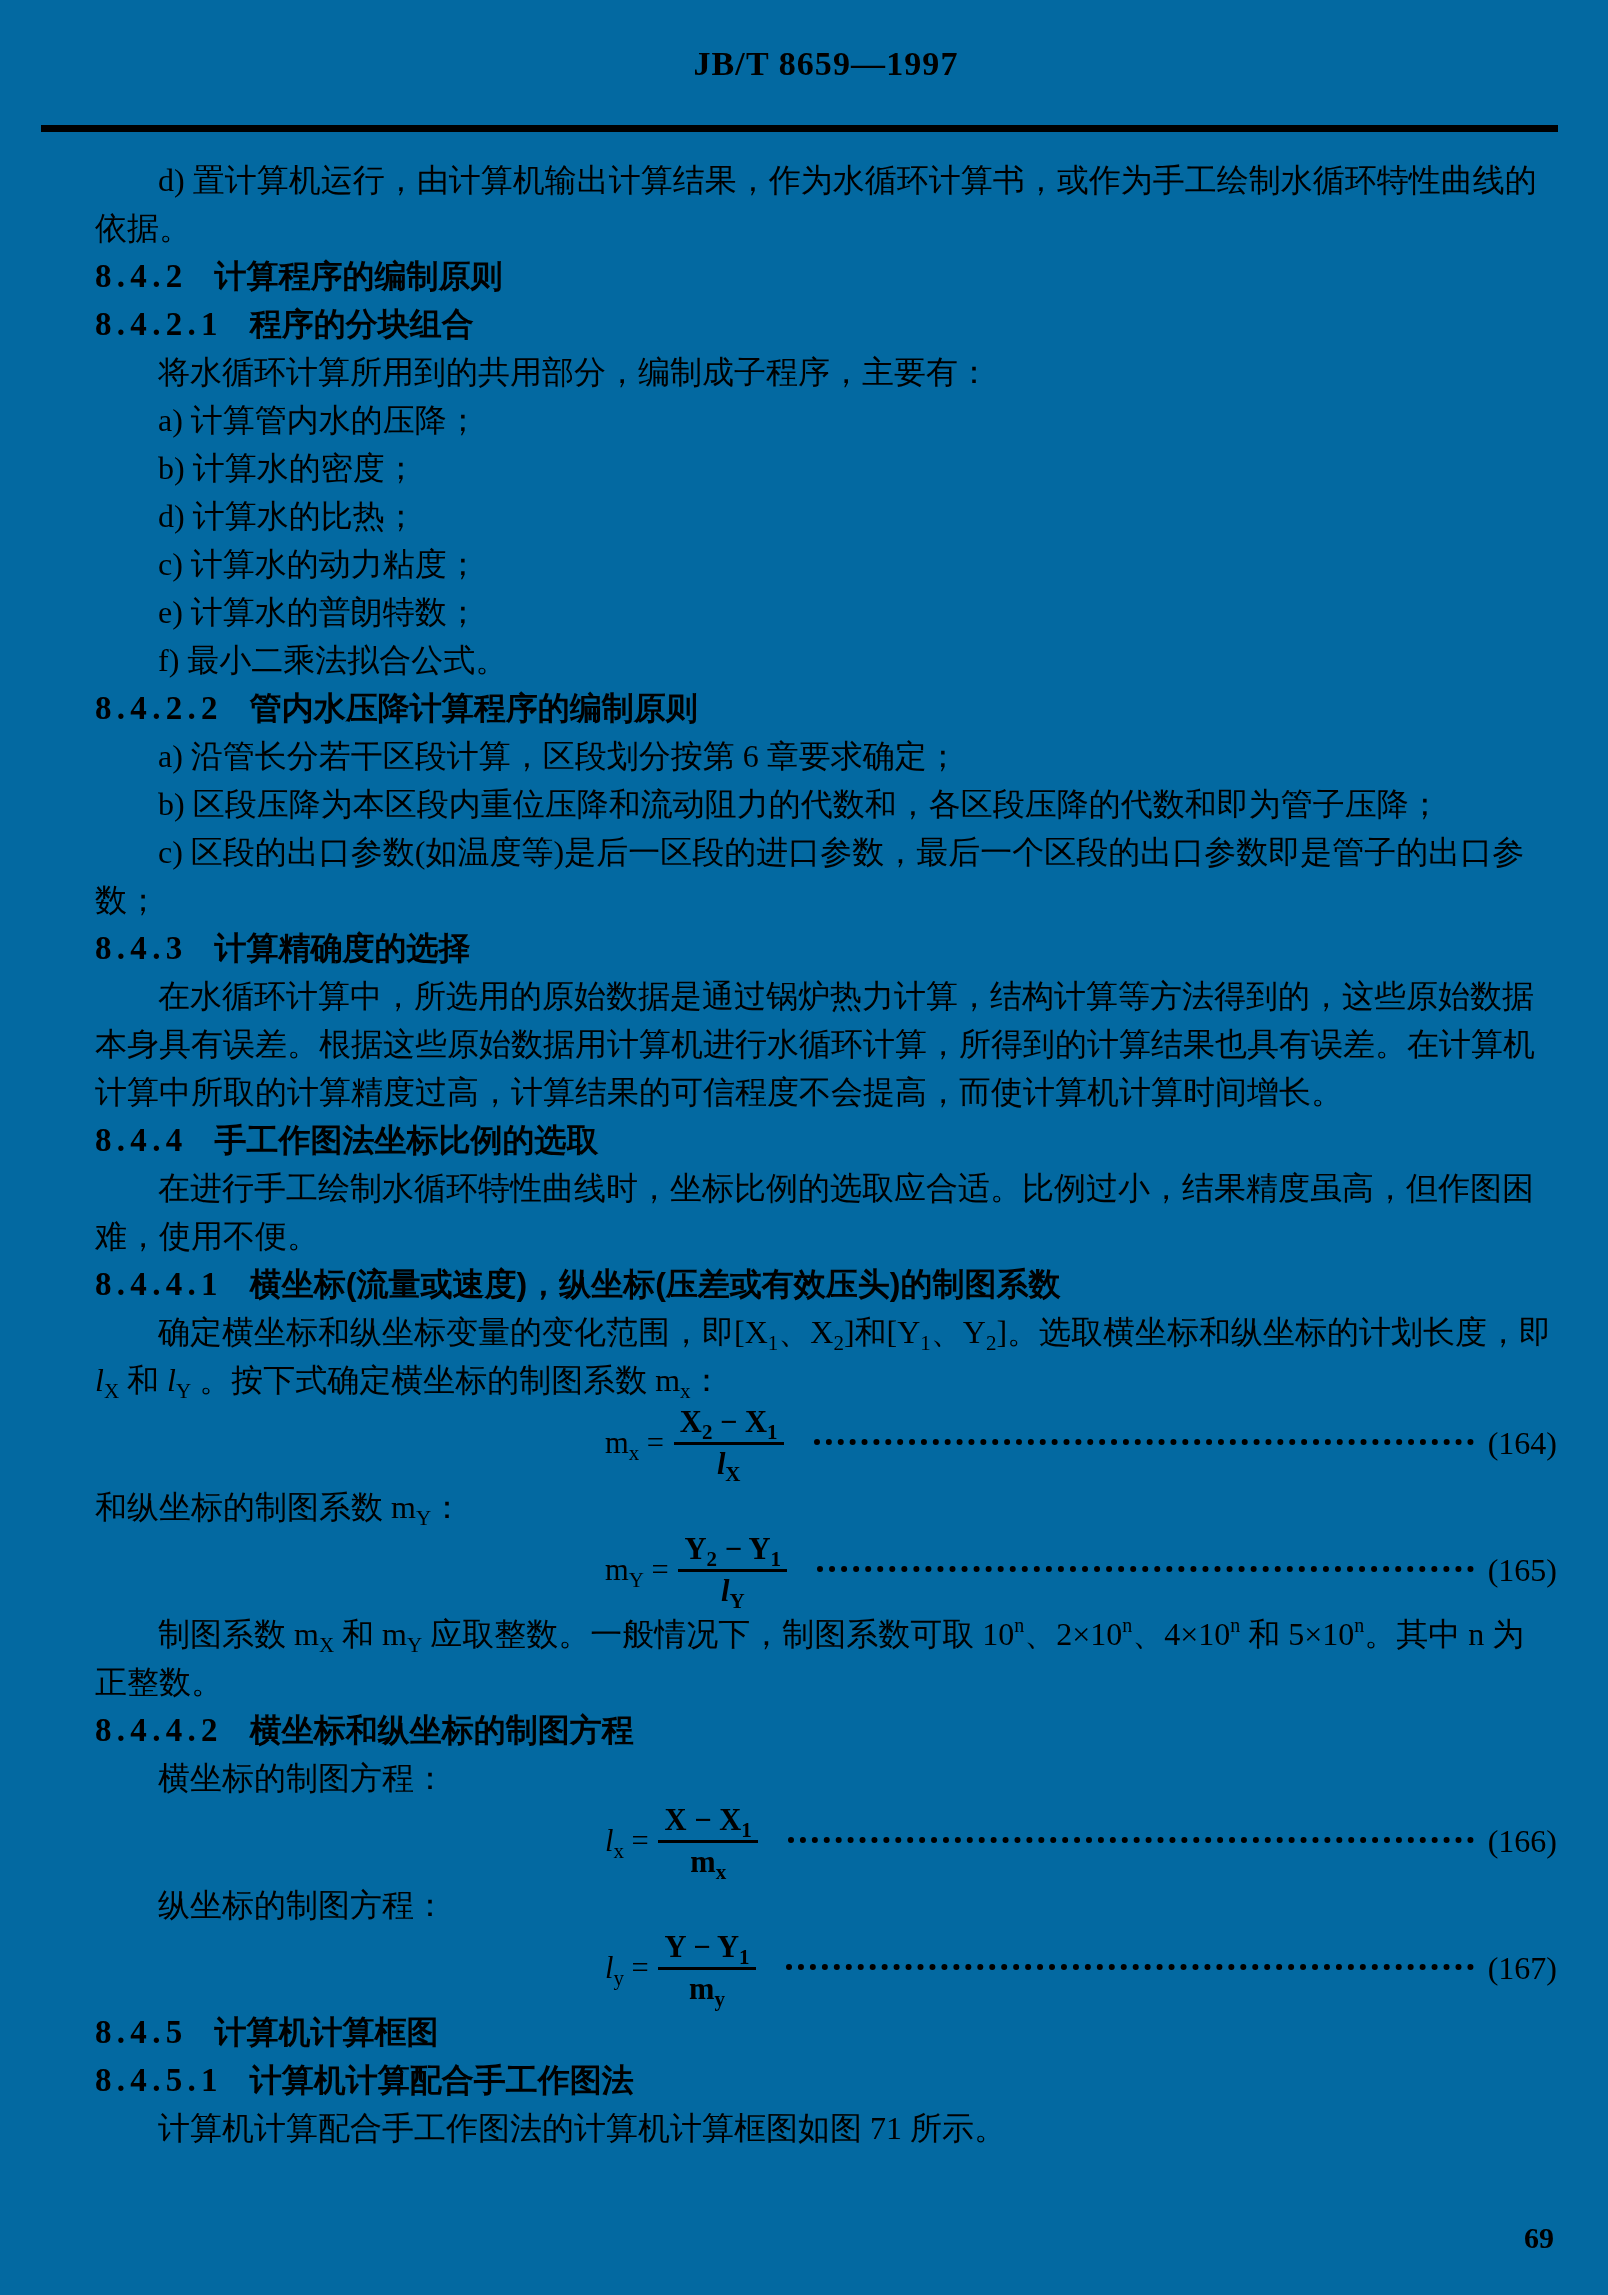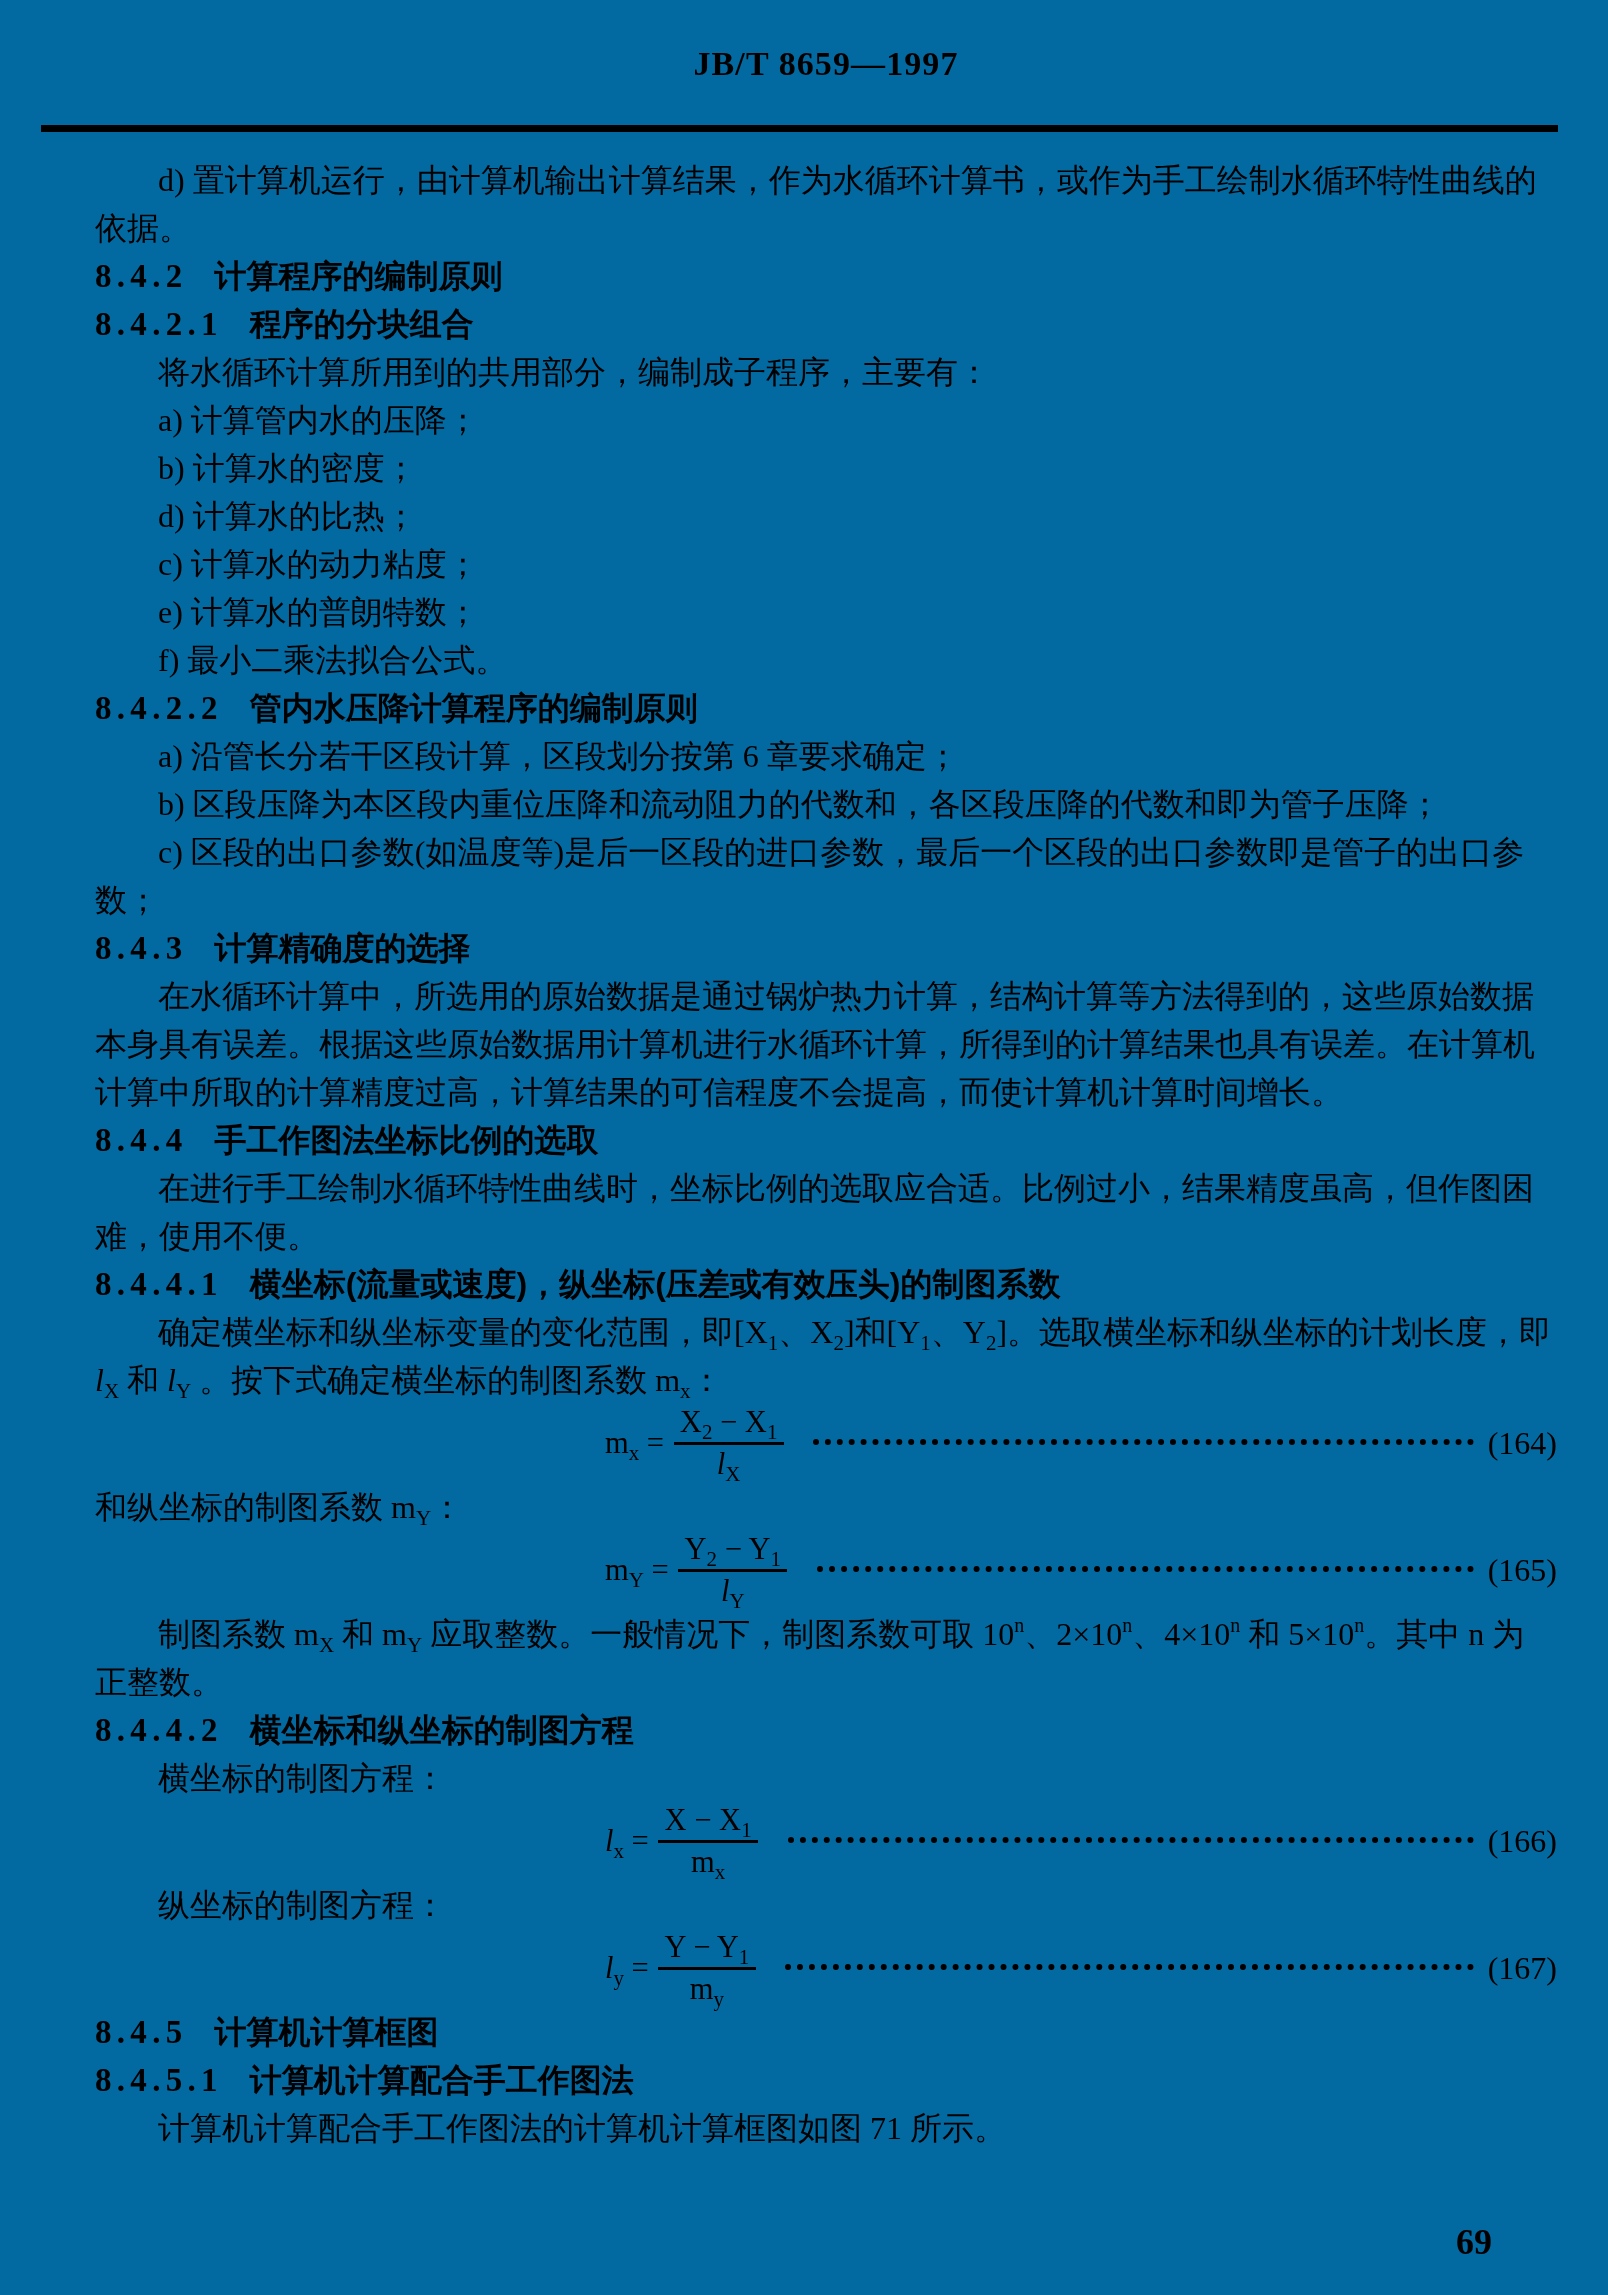--- a/index.html
+++ b/index.html
@@ -34,32 +34,32 @@
   .h-title{ font-family:"Liberation Sans","DejaVu Sans",sans-serif; font-weight:bold; }
   .formula{
     height:79px; display:flex; align-items:center;
     margin-left:510px; font-size:30.5px;
   }
   .f-lhs{ white-space:nowrap; }
   .f-lhs sub, .frac sub{ font-size:21px; line-height:0; vertical-align:-7.4px; }
   .f-lhs i, .frac i{ font-family:"Liberation Serif","DejaVu Serif",serif; }
   .frac{
     display:inline-flex; flex-direction:column; align-items:center;
-    margin:0 13.7px 0 9.5px; text-align:center;
+    margin:0 13.7px 0 9.5px; text-align:center;font-weight:bold;
   }
   .frac .fnum,.frac .fden{ line-height:1.15; padding:0 6.3px; white-space:nowrap; }
   .frac .fbar{ height:2.6px; background:#000; align-self:stretch; margin:2.1px 0; }
   .f-dots{
     flex:1; height:0; align-self:center;
     border-bottom:6.8px dotted #000; margin:0 13.7px 0 16px;
     transform:translateY(-2.1px);
   }
   .f-no{ font-size:32px; white-space:nowrap; }
   .page-number{
-    position:absolute; top:2221px; left:1456px; font-size:36px; font-weight:bold;
+    position:absolute; top:2221px; left:1524px; font-size:30px; font-weight:bold;
   }
 </style>
 </head>
 <body>
 
 <div class="page">
   <div class="header">JB/T 8659—1997</div>
   <div class="rule"></div>
   <div class="doc-body">
       <div class="line ind"><span>d) 置计算机运行，由计算机输出计算结果，作为水循环计算书，或作为手工绘制水循环特性曲线的</span></div>

